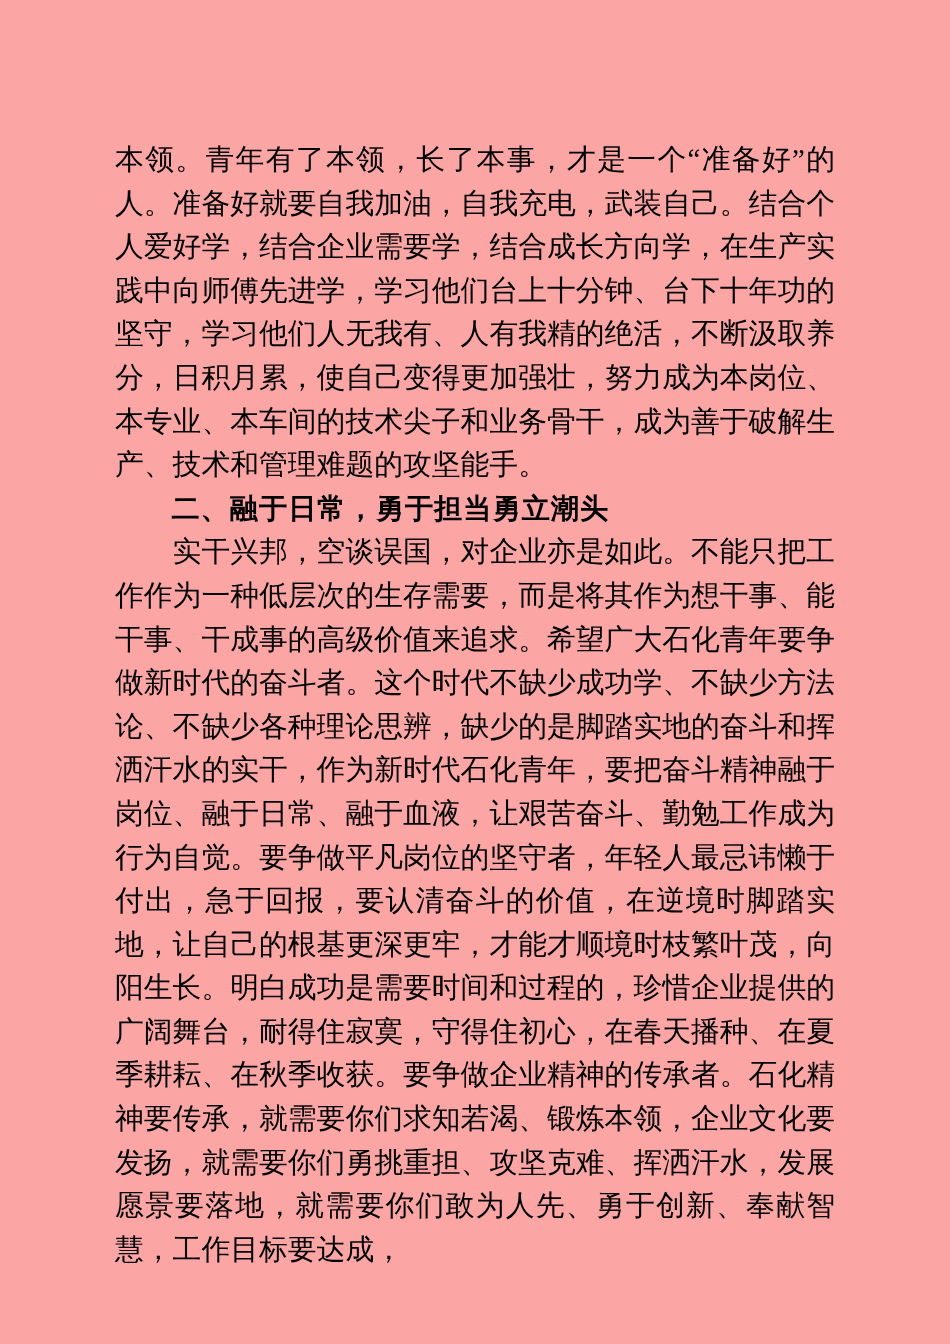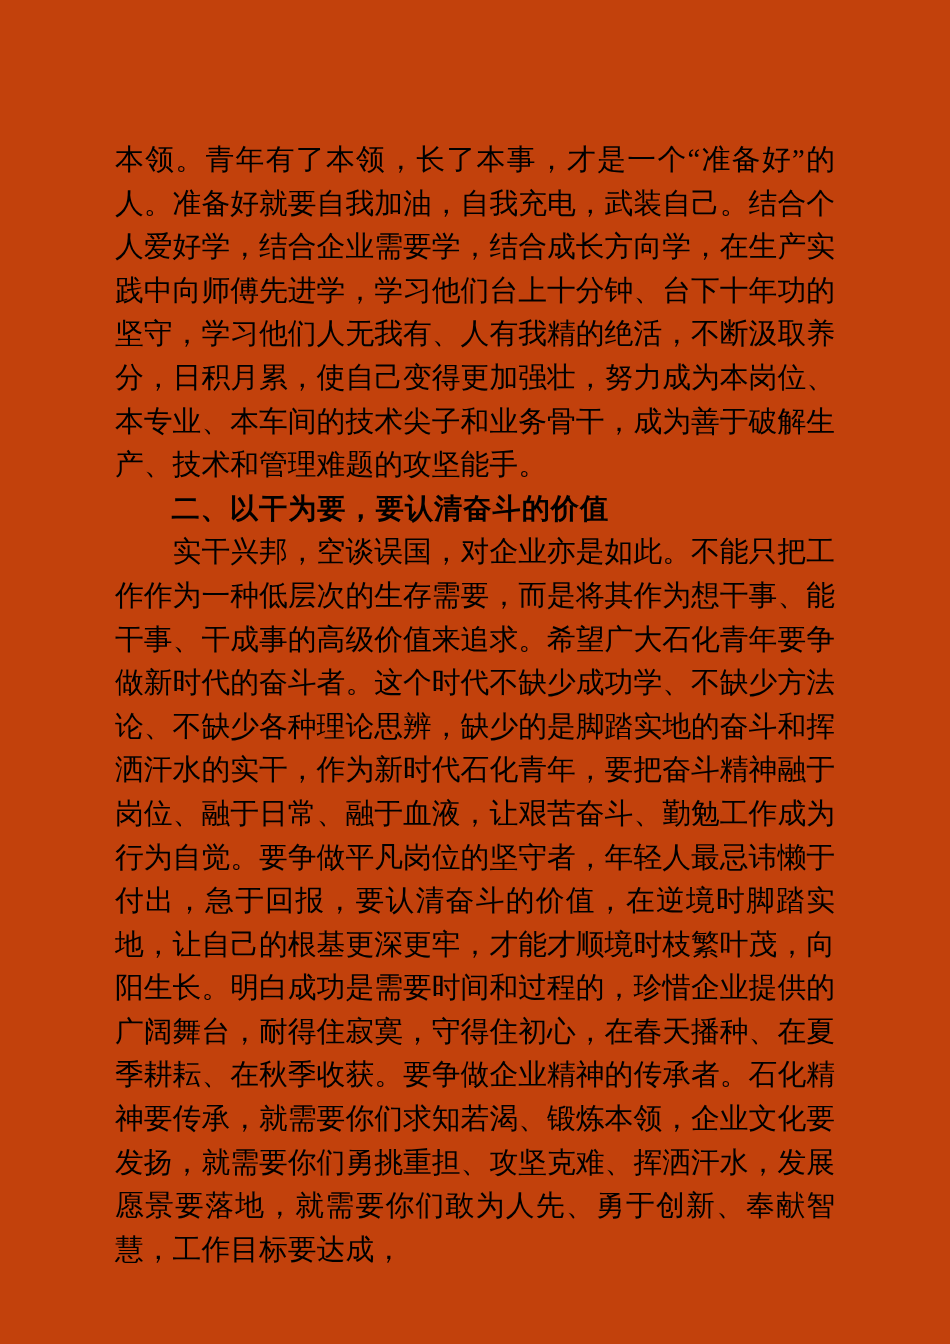--- a/index.html
+++ b/index.html
@@ -5,21 +5,21 @@
   html, body {
     margin: 0;
     padding: 0;
     background: #ffffff;
   }
   .page {
     position: relative;
     width: 950px;
     height: 1344px;
     margin: 0 auto;
-    background: #c2410c;
+    background: #fca5a5;
     box-sizing: border-box;
     padding: 138px 115px 0 115px;
     overflow: hidden;
     font-family: "Liberation Serif", "DejaVu Serif", serif;
     font-size: 28.8px;
     line-height: 43.6px;
     color: #000000;
   }
   .para {
     margin: 0;
@@ -37,15 +37,15 @@
     font-family: "Liberation Sans", "DejaVu Sans", sans-serif;
     font-size: 28.2px;
     letter-spacing: 1px;
   }
 </style>
 </head>
 <body>
 
 <div class="page">
   <p class="para">本领。青年有了本领，长了本事，才是一个“准备好”的人。准备好就要自我加油，自我充电，武装自己。结合个人爱好学，结合企业需要学，结合成长方向学，在生产实践中向师傅先进学，学习他们台上十分钟、台下十年功的坚守，学习他们人无我有、人有我精的绝活，不断汲取养分，日积月累，使自己变得更加强壮，努力成为本岗位、本专业、本车间的技术尖子和业务骨干，成为善于破解生产、技术和管理难题的攻坚能手。</p>
-  <p class="para heading">二、以干为要，要认清奋斗的价值</p>
+  <p class="para heading">二、融于日常，勇于担当勇立潮头</p>
   <p class="para indent">实干兴邦，空谈误国，对企业亦是如此。不能只把工作作为一种低层次的生存需要，而是将其作为想干事、能干事、干成事的高级价值来追求。希望广大石化青年要争做新时代的奋斗者。这个时代不缺少成功学、不缺少方法论、不缺少各种理论思辨，缺少的是脚踏实地的奋斗和挥洒汗水的实干，作为新时代石化青年，要把奋斗精神融于岗位、融于日常、融于血液，让艰苦奋斗、勤勉工作成为行为自觉。要争做平凡岗位的坚守者，年轻人最忌讳懒于付出，急于回报，要认清奋斗的价值，在逆境时脚踏实地，让自己的根基更深更牢，才能才顺境时枝繁叶茂，向阳生长。明白成功是需要时间和过程的，珍惜企业提供的广阔舞台，耐得住寂寞，守得住初心，在春天播种、在夏季耕耘、在秋季收获。要争做企业精神的传承者。石化精神要传承，就需要你们求知若渴、锻炼本领，企业文化要发扬，就需要你们勇挑重担、攻坚克难、挥洒汗水，发展愿景要落地，就需要你们敢为人先、勇于创新、奉献智慧，工作目标要达成，</p>
 </div>
 
 </body></html>

